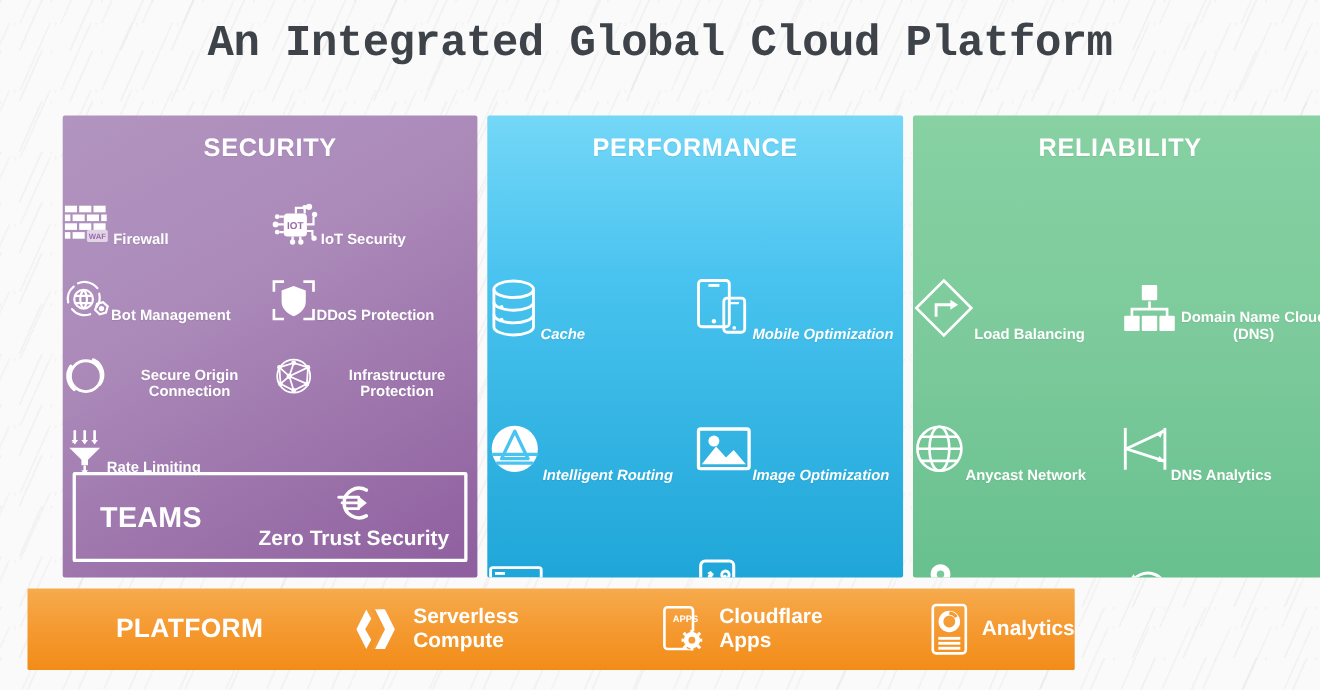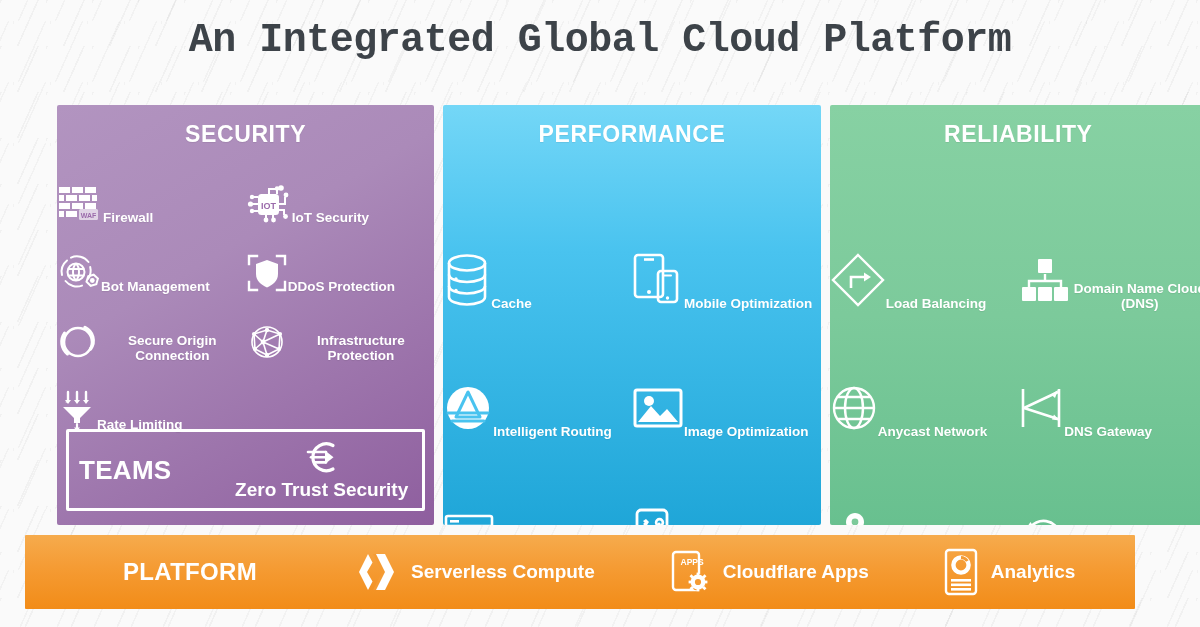--- a/index.html
+++ b/index.html
@@ -104,40 +104,40 @@
     position: absolute;
     left: 9px; right: 9px; bottom: 14px;
     height: 82px;
     border: 3px solid #ffffff;
     border-radius: 2px;
     display: flex;
     align-items: center;
   }
   .teams-label {
     font-size: 26px; font-weight: bold;
-    padding-left: 10px; width: 152px;
+    padding-left: 22px; width: 152px;
     letter-spacing: 0.3px;
   }
   .teams-item { display: flex; flex-direction: column; align-items: center; flex: 1 1 0; }
   .teams-item .lbl { font-size: 19px; font-weight: bold; margin-top: 2px; }
 
   
   .perf-grid { top: 66px; grid-template-rows: 140px 128px 128px; }
   .perf-grid .cell .ic { height: 62px; }
-  .perf-grid .cell { justify-content: flex-start; padding-top: 18px; }
+  .perf-grid .cell { justify-content: flex-start; padding-top: 18px; font-style: italic; }
 
   
   .rel-grid { top: 66px; grid-template-rows: 140px 128px 128px; }
   .rel-grid .cell .ic { height: 62px; }
   .rel-grid .cell { justify-content: flex-start; padding-top: 18px; }
 
   .platform {
     position: absolute;
     left: 25px; top: 535px;
-    width: 1110px; height: 74px;
+    width: 952px; height: 74px;
     background: linear-gradient(180deg, #f6ab4d 0%, #f59b33 45%, #f28c18 100%);
     display: flex;
     align-items: center;
     z-index: 2;
     border-radius: 1px;
   }
   .platform-label {
     color: #fff; font-size: 24px; font-weight: bold;
     width: 330px; text-align: center; letter-spacing: 0.3px;
   }
@@ -486,21 +486,21 @@
               <g stroke="#fff" stroke-width="2.6" fill="none">
                 <path d="M5 3 V41"></path>
                   <path d="M41 3 V41"></path>
                 <path d="M6 22 L40 6"></path>
                 <path d="M6 22 L40 33"></path>
               </g>
               <path d="M40 4 L33 8.5 L37 12 Z" fill="#fff"></path>
               <path d="M41.5 34.5 L34 33.5 L36 28.5 Z" fill="#fff"></path>
             </svg>
           </div>
-          <div class="lbl">DNS Gateway</div>
+          <div class="lbl">DNS Analytics</div>
         </div>
 
         <div class="cell">
           <div class="ic">
             <svg width="52" height="50" viewBox="0 0 52 50">
               <g fill="#fff">
                 <path d="M25 2 c-5 0 -9 4 -9 9 c0 6.6 9 16 9 16 s9 -9.4 9 -16 c0 -5 -4 -9 -9 -9 z"></path>
                 <circle cx="25" cy="11" r="3.4" fill="#7cca9b"></circle>
                 <path d="M42 14 c-4 0 -7 3.1 -7 7 c0 5.2 7 12.5 7 12.5 s7 -7.3 7 -12.5 c0 -3.9 -3 -7 -7 -7 z"></path>
                 <circle cx="42" cy="21" r="2.6" fill="#7cca9b"></circle>

